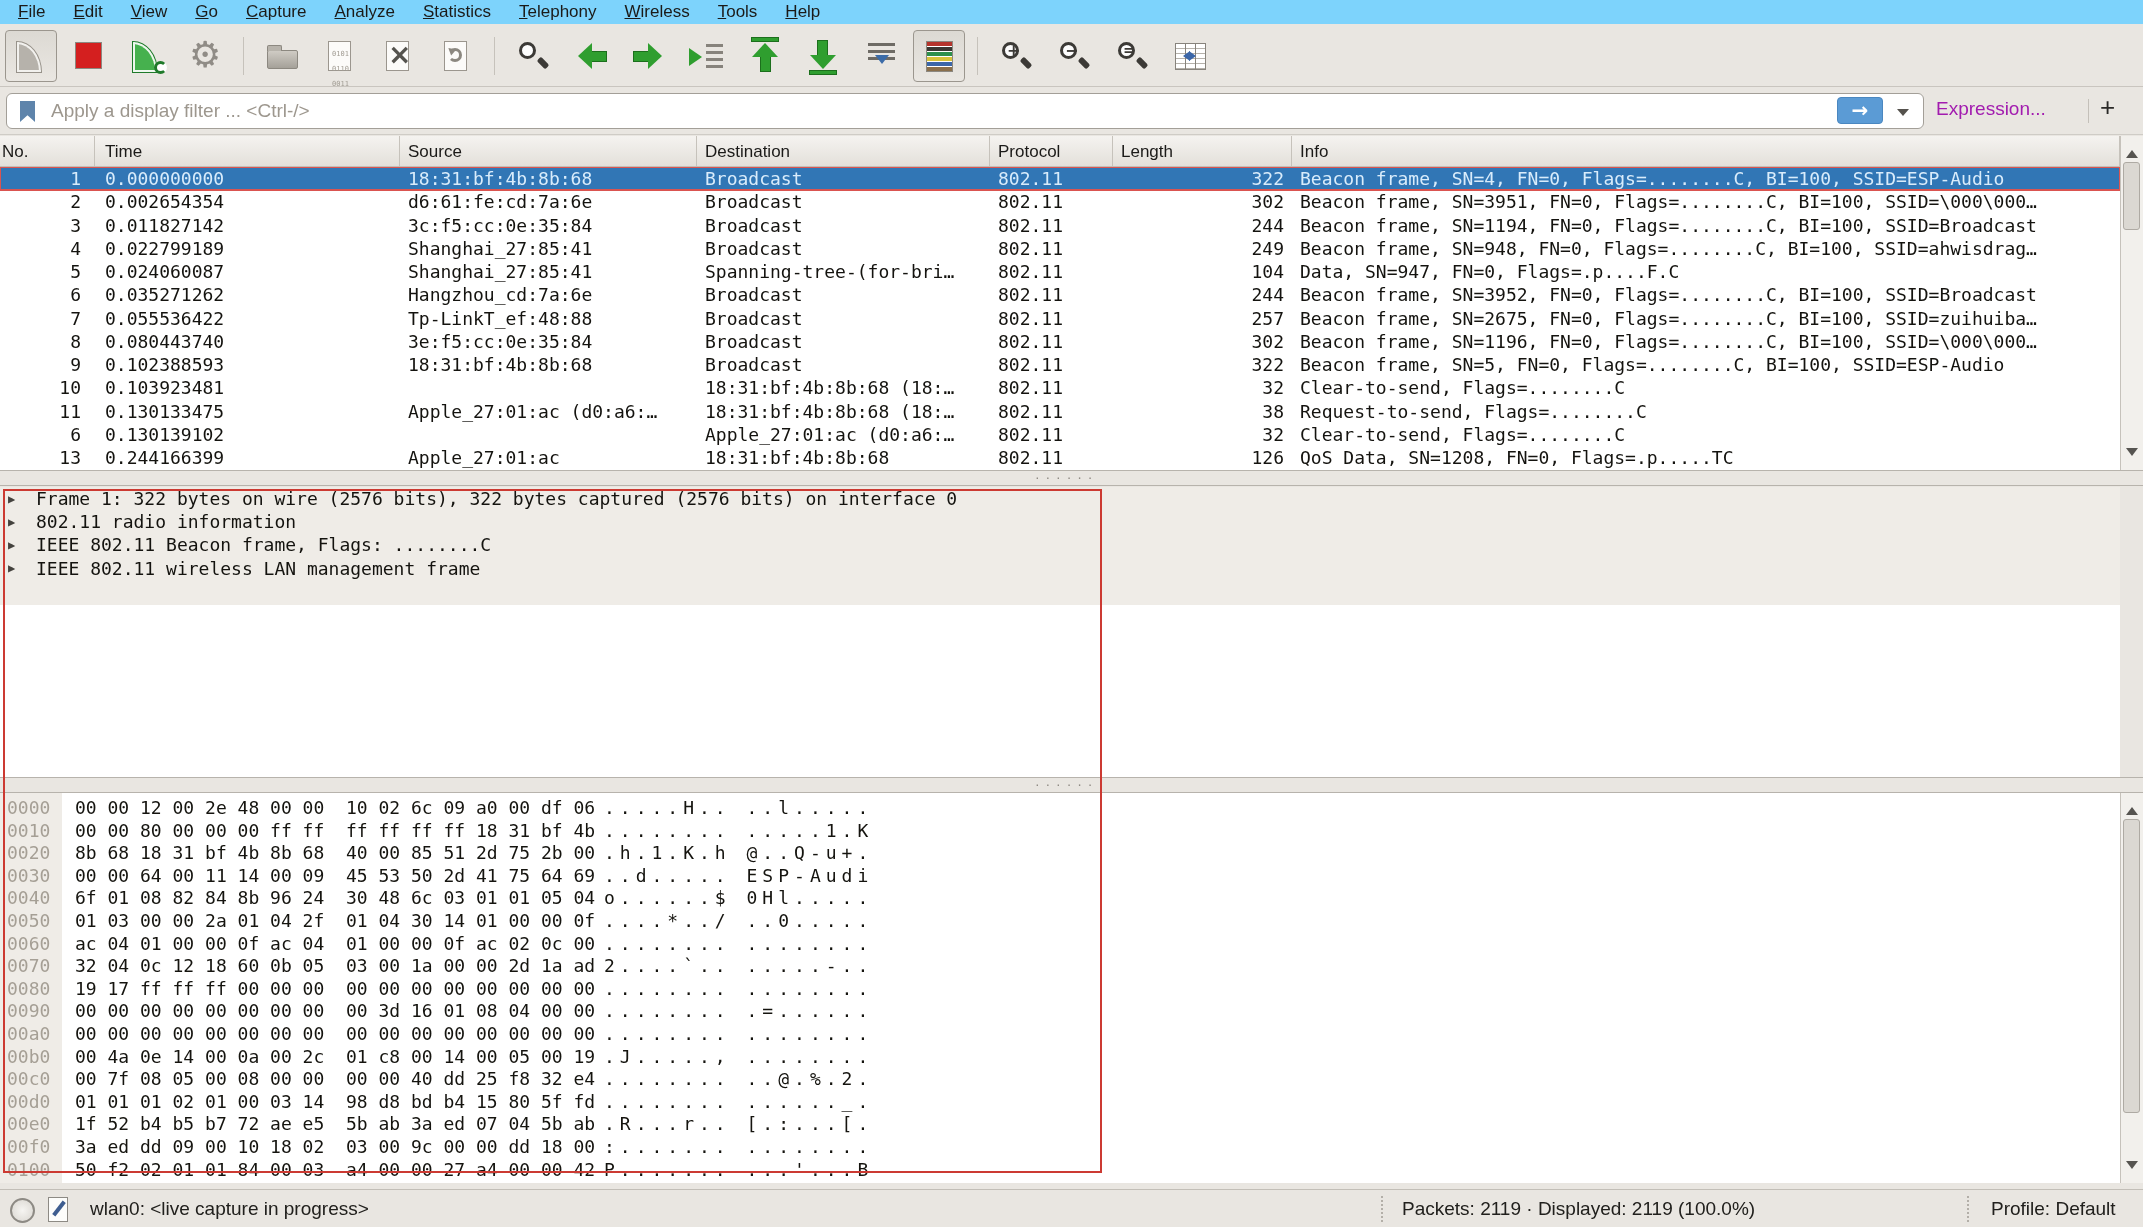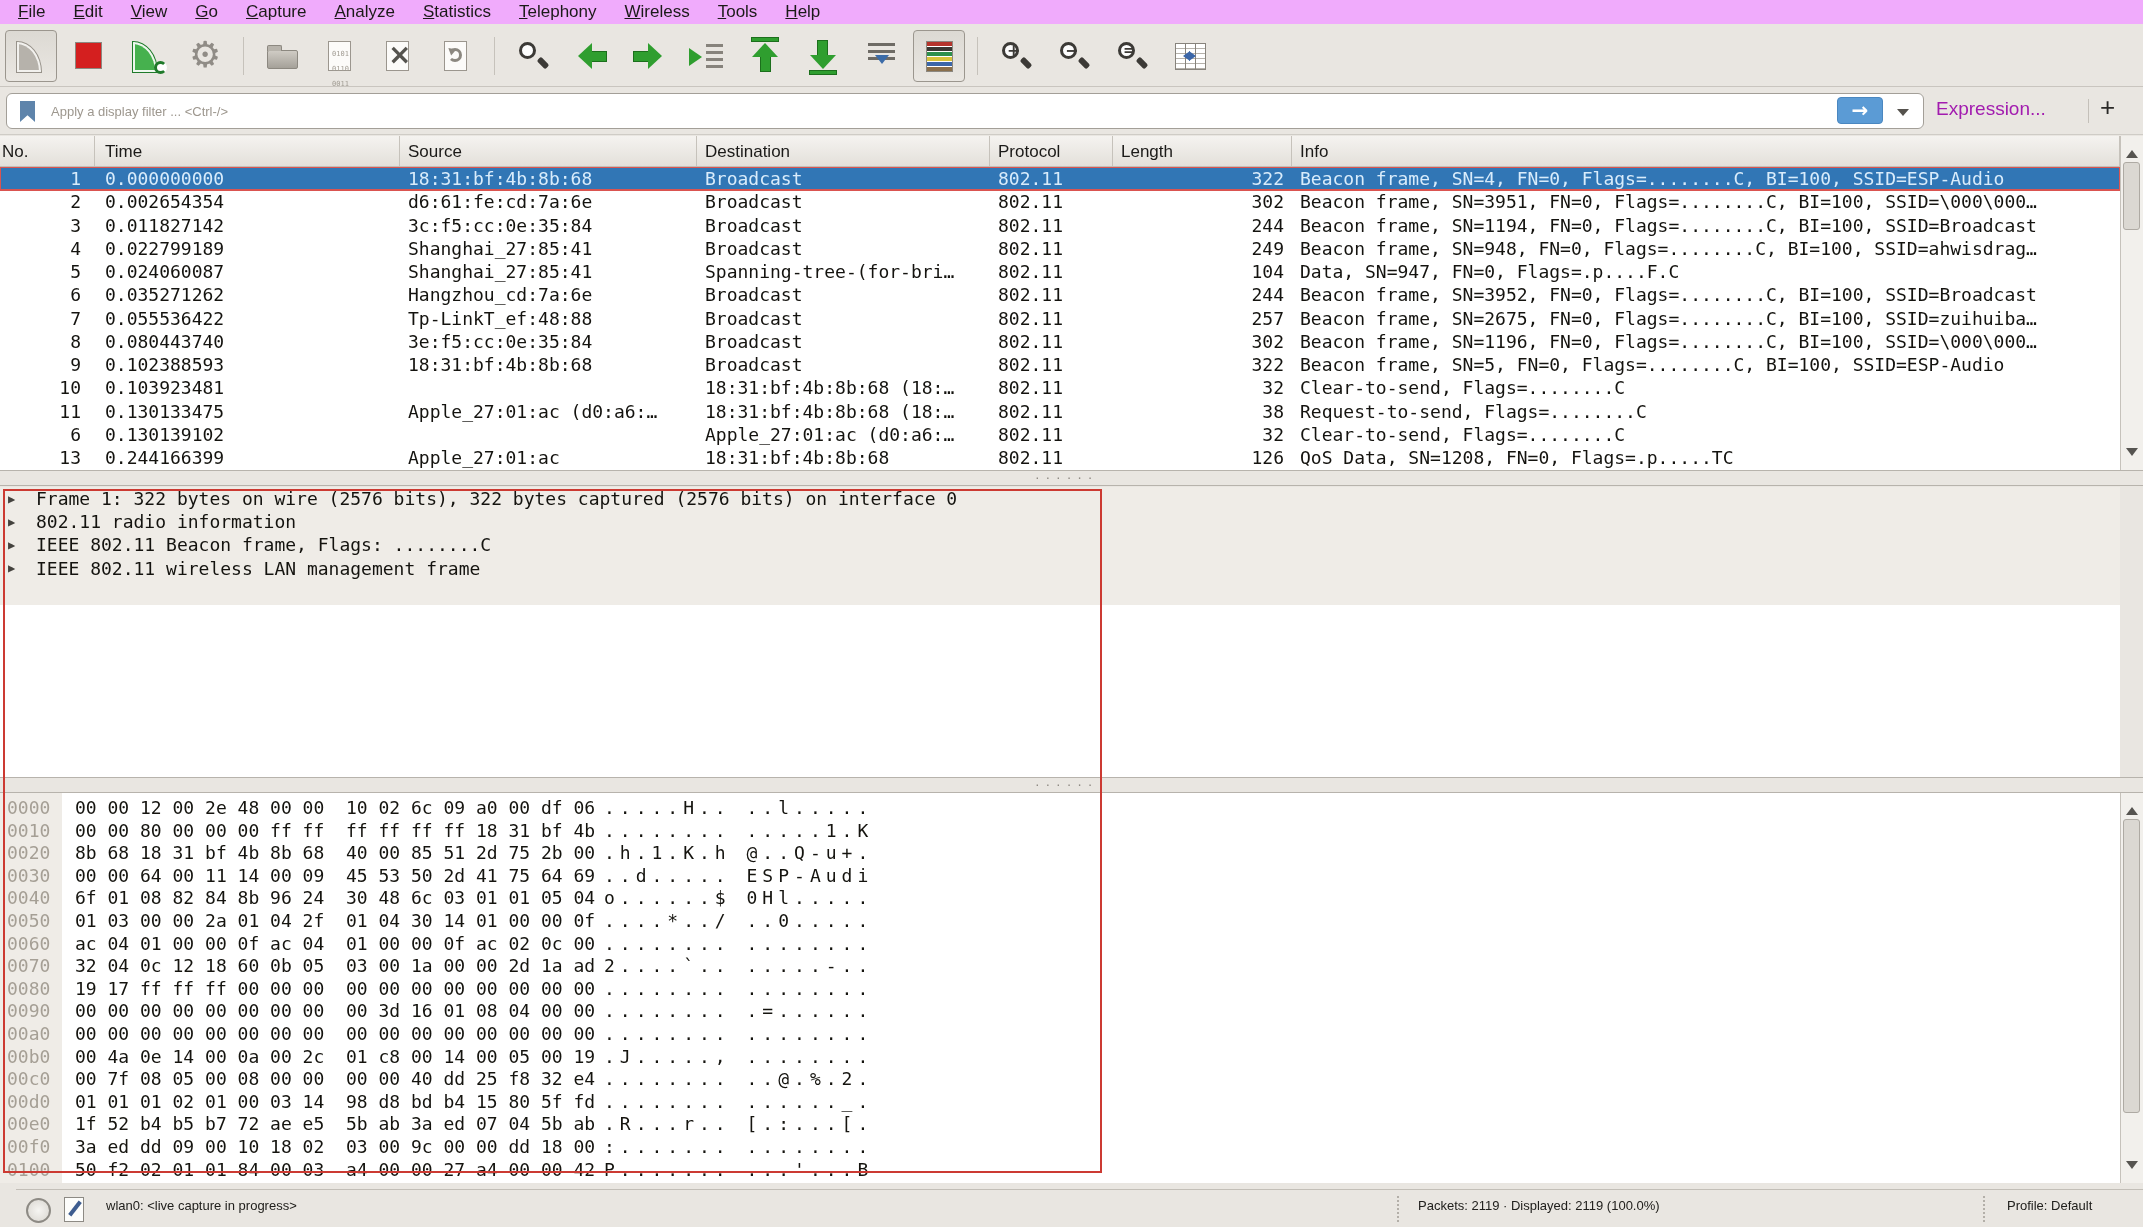--- a/index.html
+++ b/index.html
@@ -1,20 +1,20 @@
 <!DOCTYPE html>
 <html><head>
 <meta charset="utf-8">
 <style>
   html,body{margin:0;padding:0;background:#d6d3ce;}
   .win{position:relative;width:2143px;height:1227px;background:#e9e6e1;overflow:hidden;
        font-family:"Liberation Sans",sans-serif;color:#1b1a18;}
   
   .menubar{position:absolute;top:0;left:0;right:0;height:24px;display:flex;align-items:center;
-           padding-left:4px;background:#f0abfc;font-size:17px;}
+           padding-left:4px;background:#7dd3fc;font-size:17px;}
   .mitem{padding:0 14px;cursor:default;}
   .mn{text-decoration:underline;}
   
   .toolbar{position:absolute;top:25px;left:0;right:0;height:61px;display:flex;align-items:center;
            padding-left:2px;background:#e9e6e1;border-bottom:1px solid #c9c5bf;}
   .tbtn{border:1px solid transparent;background:transparent;padding:0;margin:0 3px;height:52px;width:52px;
         display:flex;align-items:center;justify-content:center;border-radius:4px;}
   .tbtn.pressed{background:linear-gradient(#dcd9d3,#eae7e2);border:1px solid #9b968e;}
   .tsep{width:1px;height:38px;background:#c6c2bb;margin:0 9px;display:inline-block;}
   .ticon{position:relative;width:36px;height:36px;display:inline-block;}
@@ -72,21 +72,21 @@
                       #d8c23a 15px 19px,#fff 19px 20px,#3b66a8 20px 24px,#fff 24px 25px,#8a6f4b 25px 30px);}
   .icon-resize-cols i:nth-child(1){display:block;left:3px;top:5px;width:31px;height:27px;border:1px solid #87837c;background-color:#fff;
       background:linear-gradient(90deg,transparent 0 9px,#87837c 9px 10px,transparent 10px 19px,#87837c 19px 20px,transparent 20px),
                  repeating-linear-gradient(#fff 0 4px,#b5b1aa 4px 5px);}
   .icon-resize-cols i:nth-child(2){display:block;left:6px;top:13px;border:5px solid transparent;border-right:7px solid #3b66a8;}
   .icon-resize-cols i:nth-child(3){display:block;right:7px;top:13px;border:5px solid transparent;border-left:7px solid #3b66a8;}
   
   .filterbar{position:absolute;top:87px;left:0;right:0;height:47px;background:#e9e6e1;border-bottom:1px solid #cfccc6;}
   .finput{position:absolute;left:6px;top:6px;width:1916px;height:34px;border:1px solid #a39f98;border-radius:6px;background:#fff;}
   .finput input{position:absolute;inset:0;border:none;outline:none;background:transparent;border-radius:6px;
-      padding:0 100px 0 44px;font-family:"Liberation Sans",sans-serif;font-size:13px;color:#222;}
+      padding:0 100px 0 44px;font-family:"Liberation Sans",sans-serif;font-size:19px;color:#222;}
   .finput input::placeholder{color:#9d978e;opacity:1;}
   .bookmark{position:absolute;left:13px;top:7px;width:15px;height:21px;background:#5e84ab;
       clip-path:polygon(0 0,100% 0,100% 100%,50% 68%,0 100%);}
   .applybtn{position:absolute;right:40px;top:3px;width:46px;height:27px;background:#5b9bd5;border:1px solid #4a87c0;
       border-radius:4px;color:#fff;font:bold 20px/25px "DejaVu Sans",sans-serif;text-align:center;padding:0;}
   .fcaret{position:absolute;right:14px;top:15px;width:0;height:0;border:6px solid transparent;border-top:7px solid #55524d;}
   .expr{position:absolute;left:1936px;top:11px;font-size:19px;color:#a21caf;background:none;border:none;padding:0;}
   .fsep{position:absolute;left:2088px;top:12px;width:1px;height:24px;background:#c4c0b9;}
   .plusbtn{position:absolute;left:2100px;top:5px;font-size:26px;color:#2a2927;background:none;border:none;padding:0;}
   
@@ -131,22 +131,22 @@
   .vscroll{position:absolute;right:0;width:23px;background:#f2f0ec;border-left:1px solid #c6c2bb;box-sizing:border-box;}
   .vs-list{top:136px;height:334px;}
   .vs-hex{top:793px;height:390px;}
   .vup,.vdown{position:absolute;left:5px;width:0;height:0;border:6px solid transparent;}
   .vup{top:8px;border-bottom:8px solid #565450;}
   .vdown{bottom:8px;border-top:8px solid #565450;}
   .vthumb{position:absolute;left:2px;right:3px;background:#dbd8d2;border:1px solid #aeaaa3;border-radius:3px;}
   .vs-list .vthumb{top:26px;height:66px;}
   .vs-hex .vthumb{top:26px;height:292px;}
   
-  .statusbar{position:absolute;left:16px;right:0;top:1189px;height:38px;background:#e9e6e1;
-      border-top:1px solid #c2beb7;font-size:13px;color:#21201d;}
+  .statusbar{position:absolute;left:0;right:0;top:1189px;height:38px;background:#e9e6e1;
+      border-top:1px solid #c2beb7;font-size:19px;color:#21201d;}
   .sb-circle{position:absolute;left:10px;top:8px;width:21px;height:21px;border-radius:50%;
       border:2px solid #8d8a84;background:radial-gradient(#f6f5f2,#d9d6d0);}
   .sb-edit{position:absolute;left:48px;top:7px;width:18px;height:23px;background:#fdfdfb;border:1px solid #8d8a84;}
   .sb-edit::after{content:"";position:absolute;left:8px;top:2px;width:4px;height:17px;background:#3e5d8f;transform:rotate(38deg);}
   .sb-iface{position:absolute;left:90px;top:8px;}
   .sb-sep{position:absolute;top:6px;height:26px;border-left:2px dotted #b3afa8;}
   .sb-packets{position:absolute;left:1402px;top:8px;}
   .sb-profile{position:absolute;left:1991px;top:8px;}
   
   .ann{position:absolute;left:3px;top:489px;width:1095px;height:680px;border:2px solid #cc3a32;pointer-events:none;}

